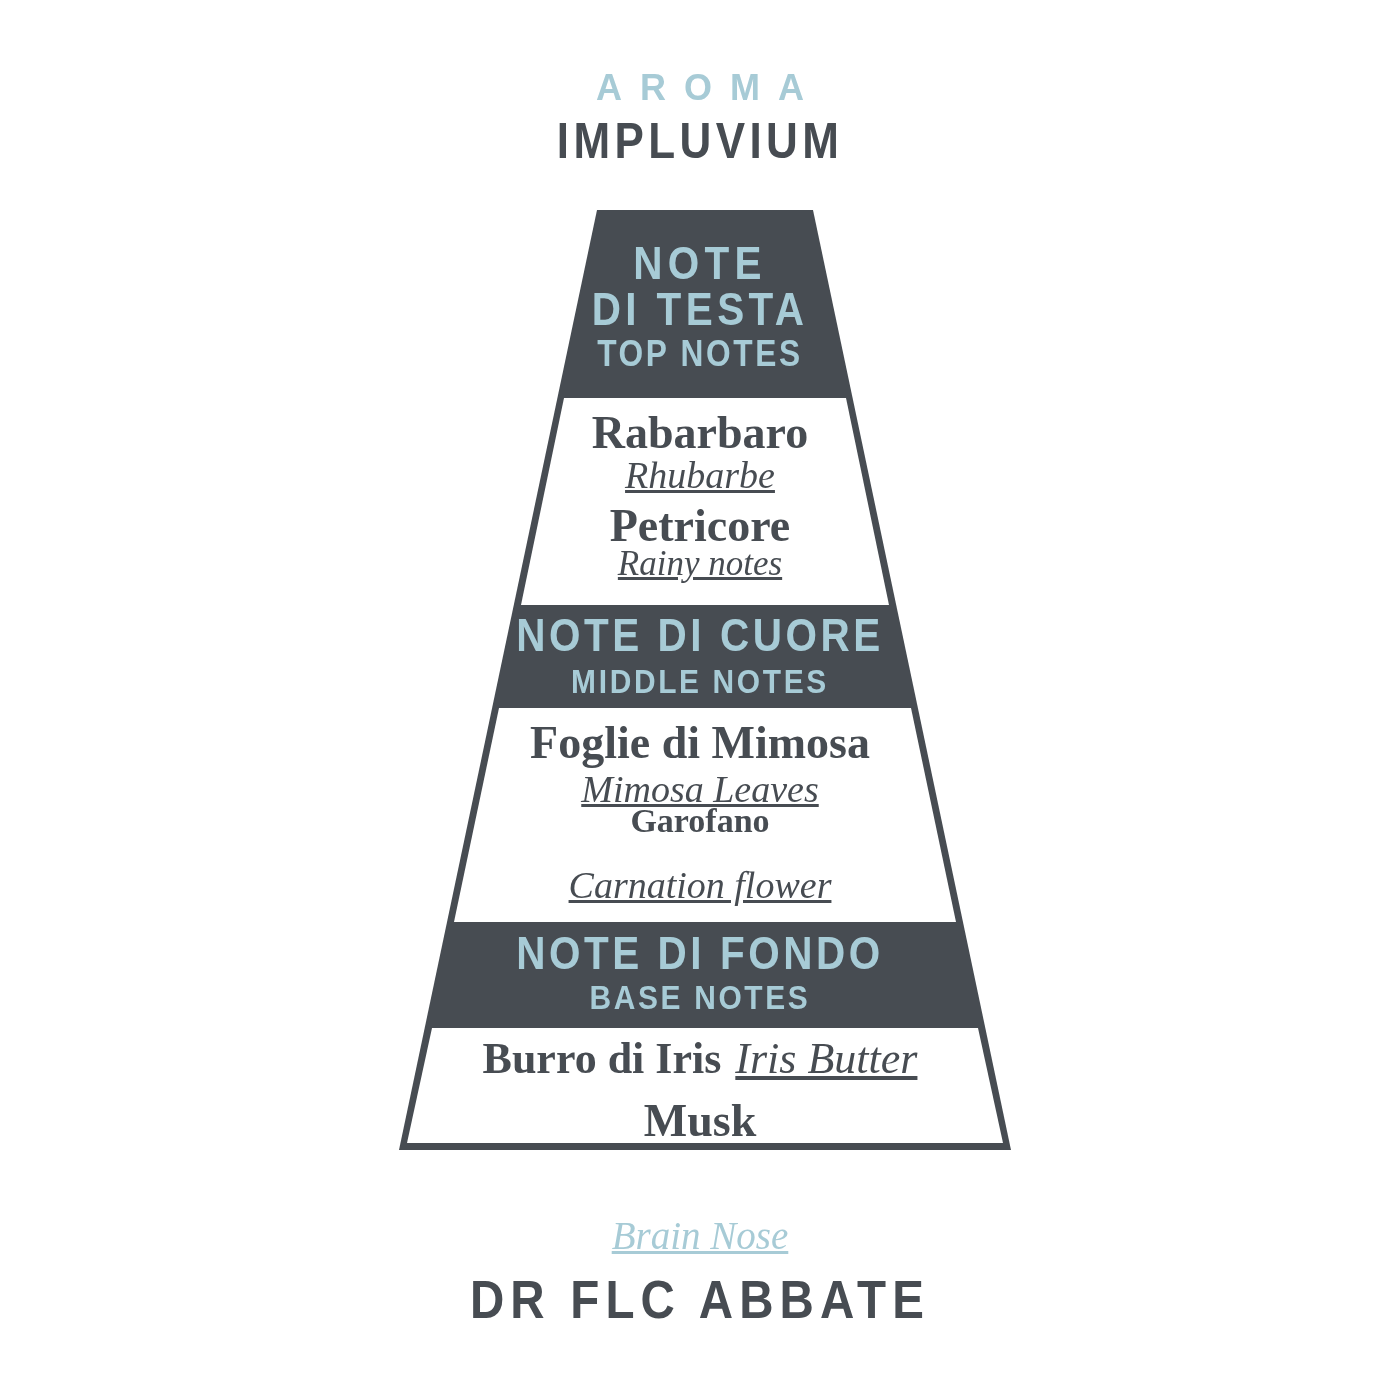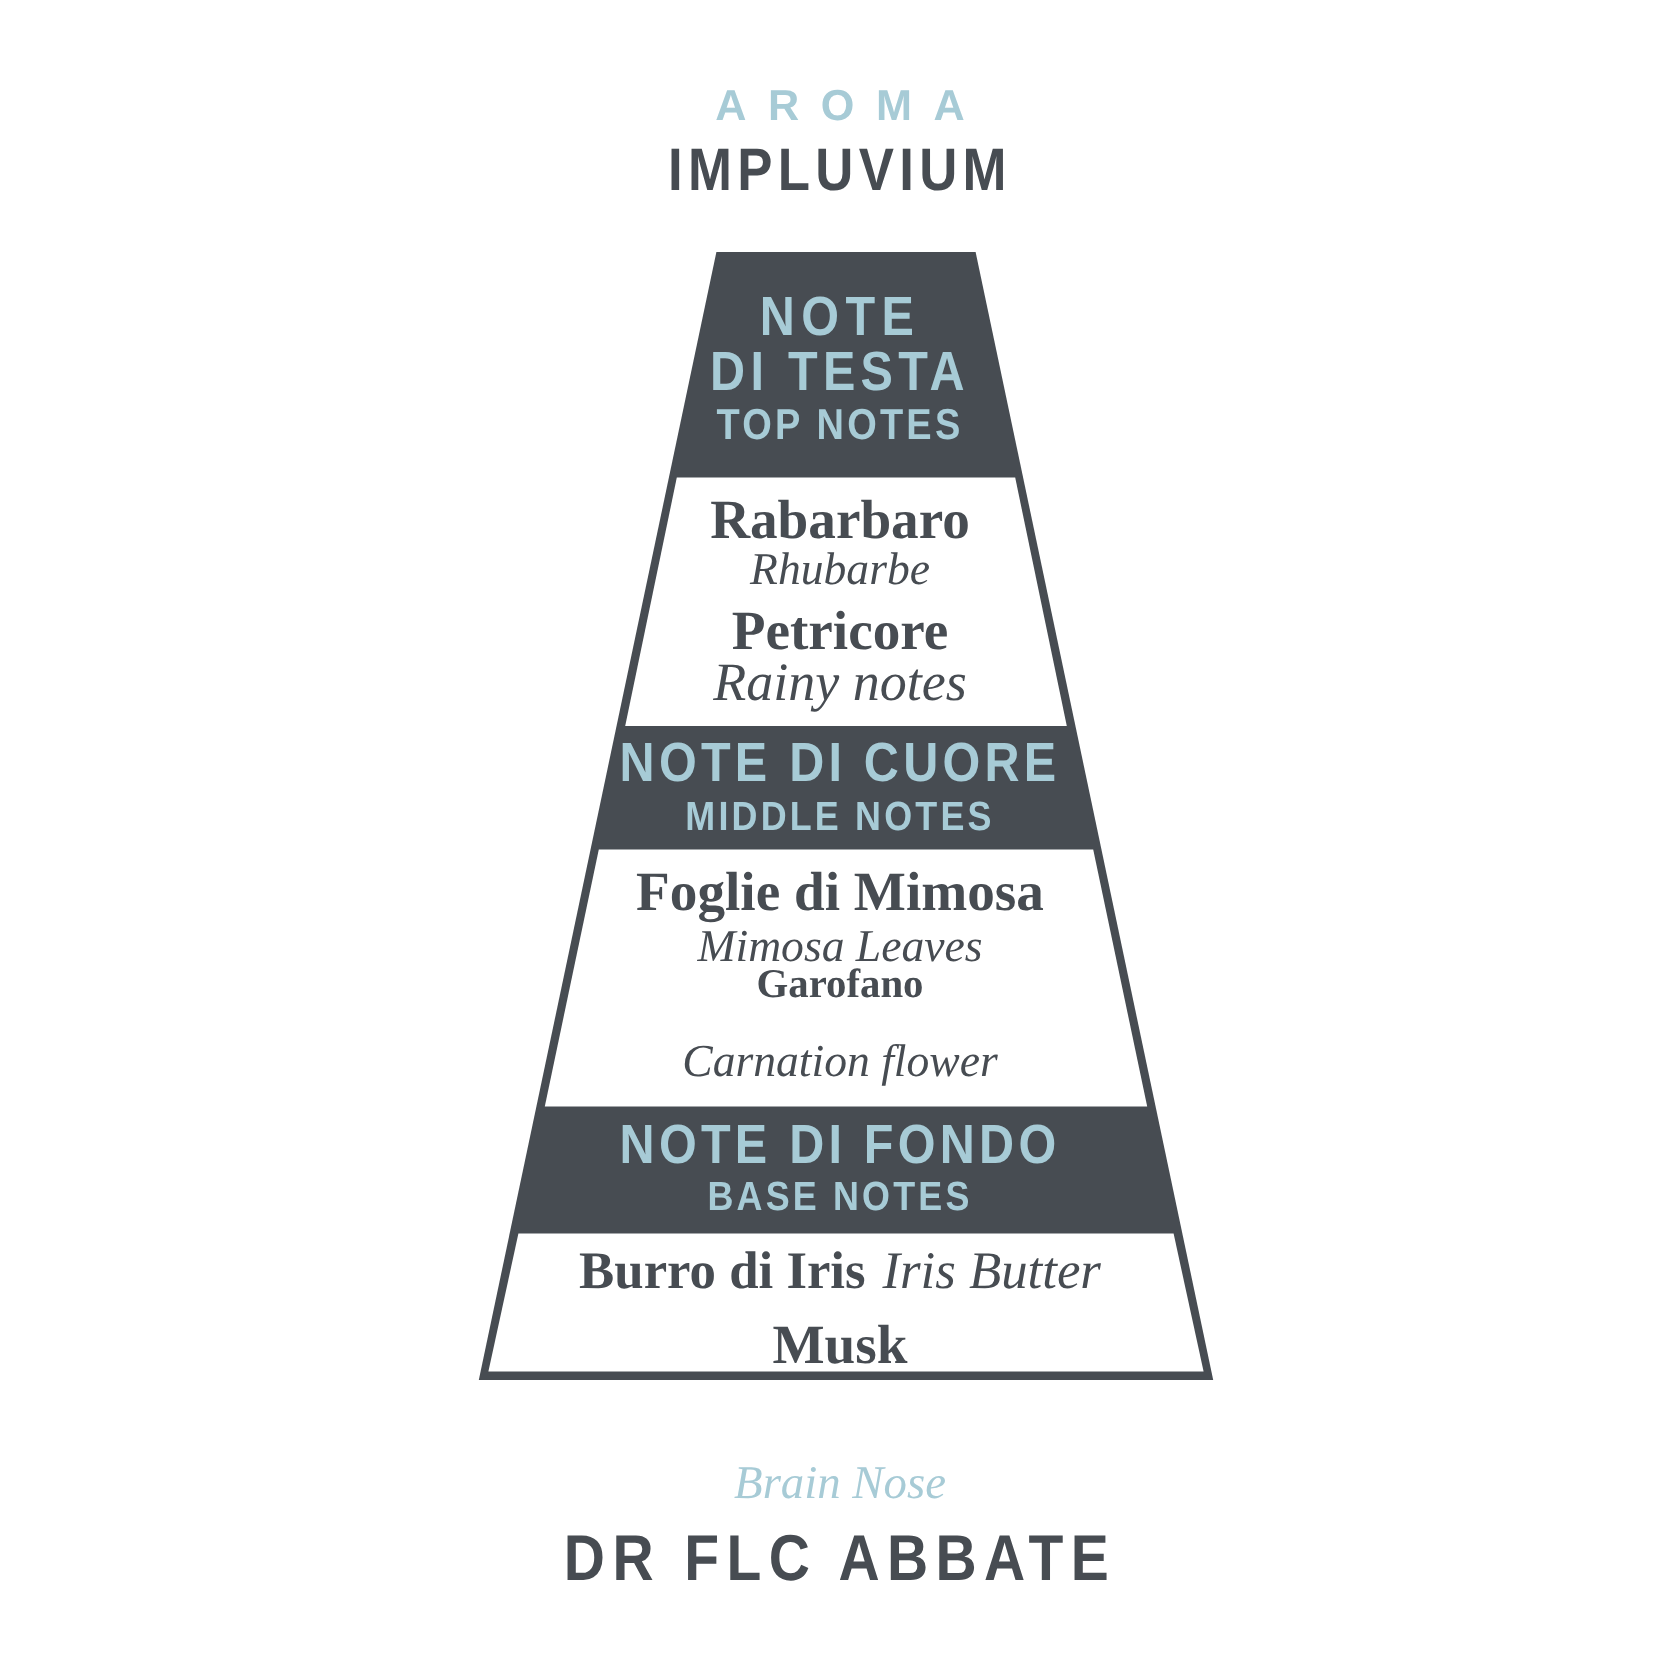--- a/index.html
+++ b/index.html
@@ -17,33 +17,33 @@
   }
   .pyramid-svg{position:absolute;left:0;top:0;}
   .line{
     position:absolute;left:0;width:1400px;
     text-align:center;line-height:1;white-space:nowrap;
   }
   .cond{transform:scaleX(0.88);transform-origin:50% 0;}
   .sans{font-family:"Liberation Sans",sans-serif;font-weight:bold;}
   .serif{font-family:"Liberation Serif",serif;color:var(--dark);}
   .serif-bold{font-weight:bold;}
-  .serif-italic{font-style:italic;}
+  .serif-italic{font-style:italic;text-decoration:underline;}
   .blue{color:var(--blue);}
   .dark{color:var(--dark);}
 
   .t-aroma{top:70px;font-size:36px;letter-spacing:18px;text-indent:18px;}
   .t-name{top:116px;font-size:50px;letter-spacing:5px;}
   .t-note{top:240px;font-size:46px;letter-spacing:6px;}
   .t-ditesta{top:286px;font-size:46px;letter-spacing:5px;}
   .t-topnotes{top:336px;font-size:36px;letter-spacing:3px;}
   .t-rabarbaro{top:410px;font-size:46px;font-family:Liberation Serif, serif;}
   .t-rhubarbe{top:456px;font-size:38px;}
   .t-petricore{top:503px;font-size:46px;}
-  .t-rainy{top:546px;font-size:45px;}
+  .t-rainy{top:546px;font-size:35px;}
   .t-cuore{top:612px;font-size:46px;letter-spacing:4px;}
   .t-middle{top:664px;font-size:34px;letter-spacing:3px;}
   .t-foglie{top:720px;font-size:46px;}
   .t-mimosa{top:770px;font-size:38px;}
   .t-garofano{top:804px;font-size:34px;text-align:center;}
   .t-carnation{top:866px;font-size:38px;}
   .t-fondo{top:930px;font-size:46px;letter-spacing:4px;}
   .t-base{top:980px;font-size:34px;letter-spacing:3px;}
   .t-burro{top:1037px;font-size:44px;}
   .t-musk{top:1098px;font-size:46px;}

